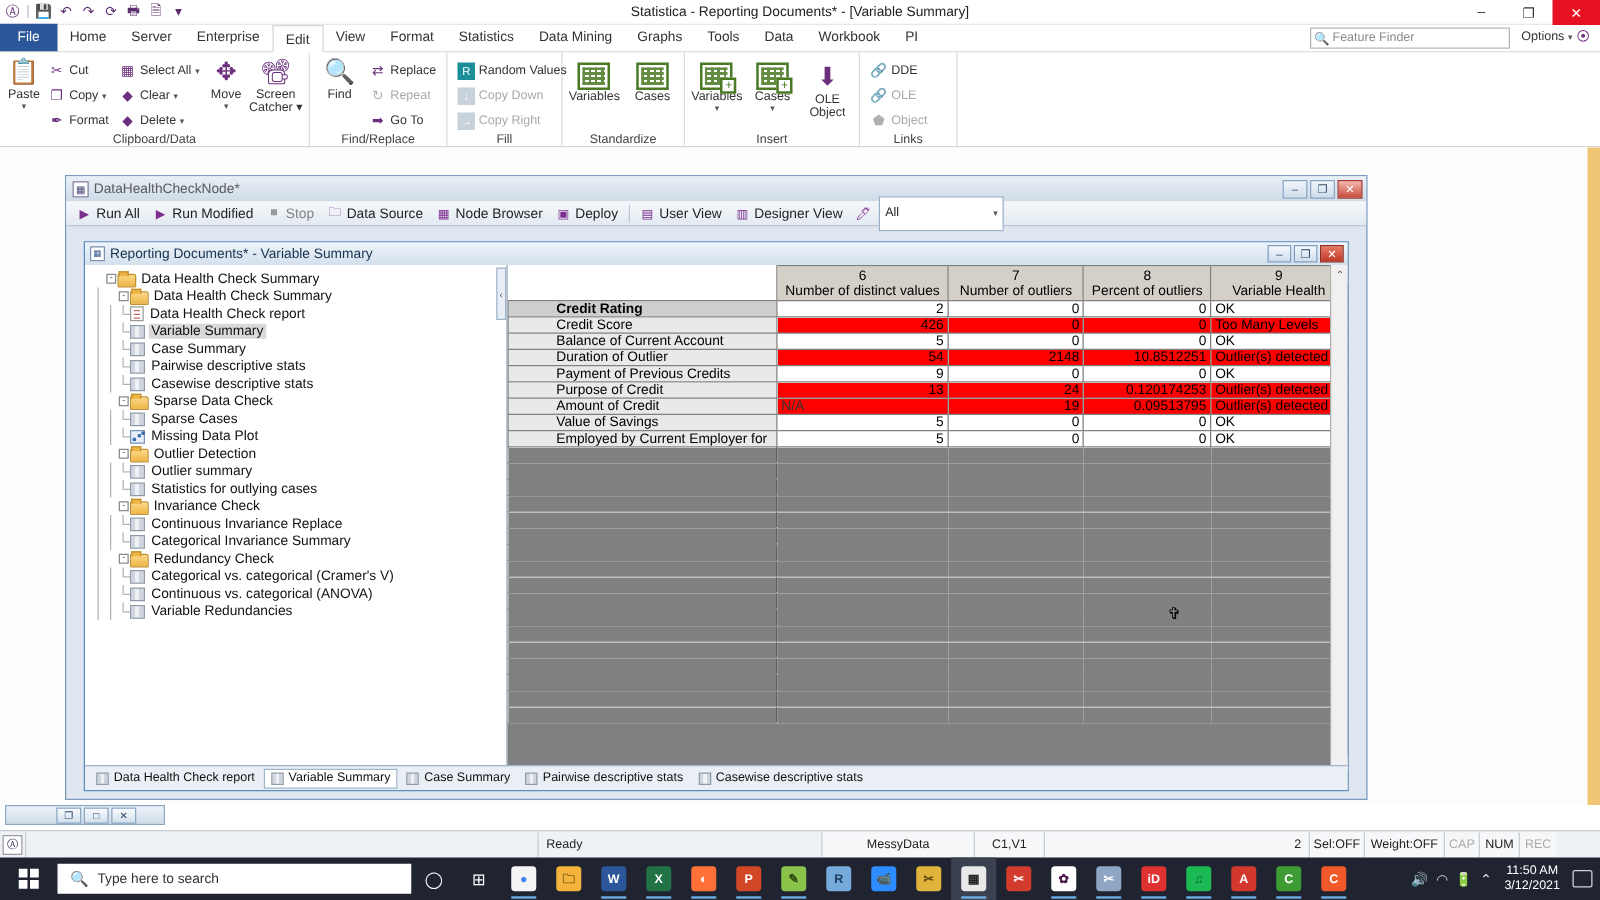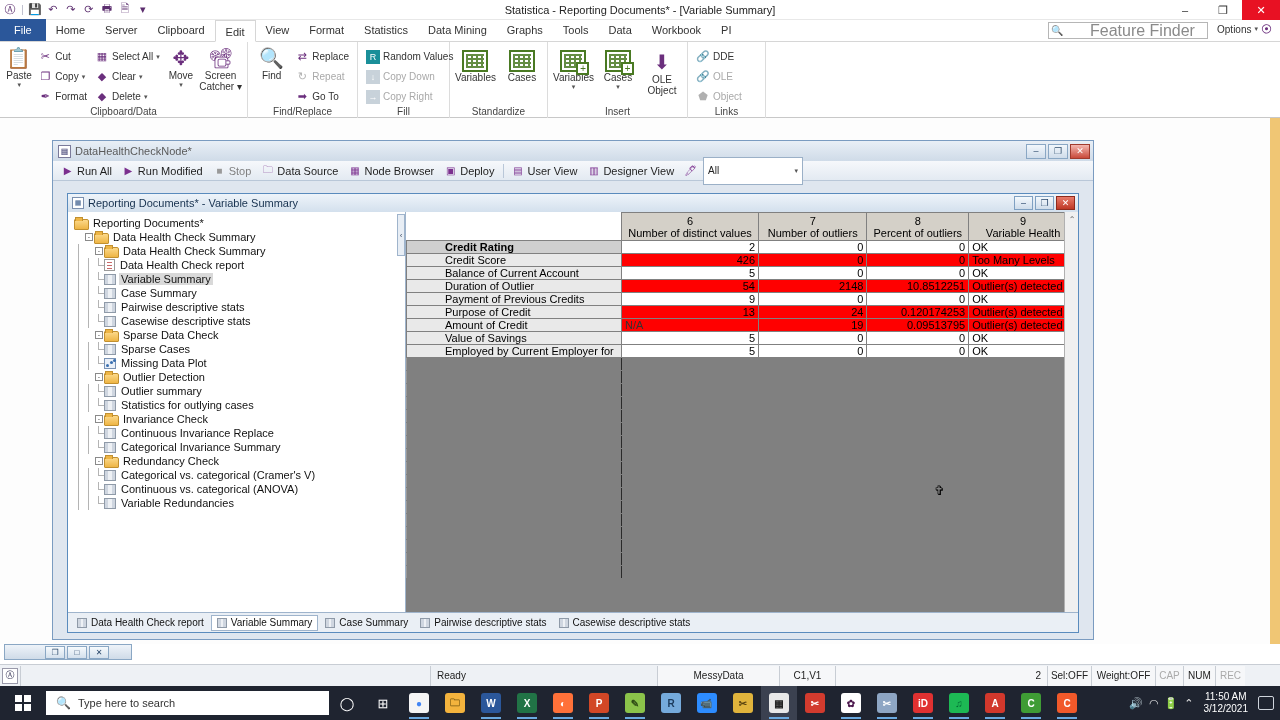--- a/index.html
+++ b/index.html
@@ -51,21 +51,21 @@
     background: #ffffff; border: 1px solid #d6d6d6; border-bottom: 1px solid #ffffff;
     margin-bottom: -1px; position: relative; z-index: 3;
   }
   .feature-finder {
     position: absolute; right: 72px; top: 2px; width: 160px; height: 17px;
     border: 1px solid #b6b6b6; background: #fff; display: flex; align-items: center;
     padding-left: 2px;
   }
   .ff-icon { width: 13px; height: 13px; color: #2a7ac0; font-size: 10px;
              display: flex; align-items: center; justify-content: center; }
-  .ff-text { font-size: 16px; color: #8a8a8a; padding-left: 2px; margin-left: 24px; }
+  .ff-text { font-size: 10px; color: #8a8a8a; padding-left: 2px; }
   .opt-block { position: absolute; right: 8px; top: 3px; font-size: 10px; color: #333;
                display: flex; align-items: center; gap: 3px; }
   .opt-ico { color: #6b2f7d; font-size: 11px; }
 
   
   .ribbon {
     position: absolute; left: 0; top: 42px; width: 1280px; height: 76px;
     background: #ffffff; border-bottom: 1px solid #c8c8c8;
     display: flex; align-items: stretch;
   }
@@ -330,21 +330,21 @@
       <div class="wbtn">❐</div>
       <div class="wbtn close">✕</div>
     </div>
   </div>
 
   <div class="ribbon-tabs">
     <div id="ribbon-tabs-host" style="display:flex;align-items:flex-end;height:22px;">
         <div class="rtab file">File</div>
         <div class="rtab">Home</div>
         <div class="rtab">Server</div>
-        <div class="rtab">Clipboard</div>
+        <div class="rtab">Enterprise</div>
         <div class="rtab active">Edit</div>
         <div class="rtab">View</div>
         <div class="rtab">Format</div>
         <div class="rtab">Statistics</div>
         <div class="rtab">Data Mining</div>
         <div class="rtab">Graphs</div>
         <div class="rtab">Tools</div>
         <div class="rtab">Data</div>
         <div class="rtab">Workbook</div>
         <div class="rtab">PI</div>
@@ -587,24 +587,20 @@
           <span class="dw-btn">–</span>
           <span class="dw-btn">❐</span>
           <span class="dw-btn x">✕</span>
         </span>
       </div>
 
       <div class="doc-body">
 
         <div class="tree" id="tree-host">
           <div class="tree-collapse">‹</div>
-        <div class="tnode">
-              <span class="folder"></span>
-              <span class="tlabel">Reporting Documents*</span>
-            </div>
             <div class="tnode">
               <span class="tline" style="visibility: hidden;"></span>
               <span class="tw">
                 <span class="box">-</span>
               </span>
               <span class="folder"></span>
               <span class="tlabel">Data Health Check Summary</span>
             </div>
             <div class="tnode">
               <span class="tline"></span>

